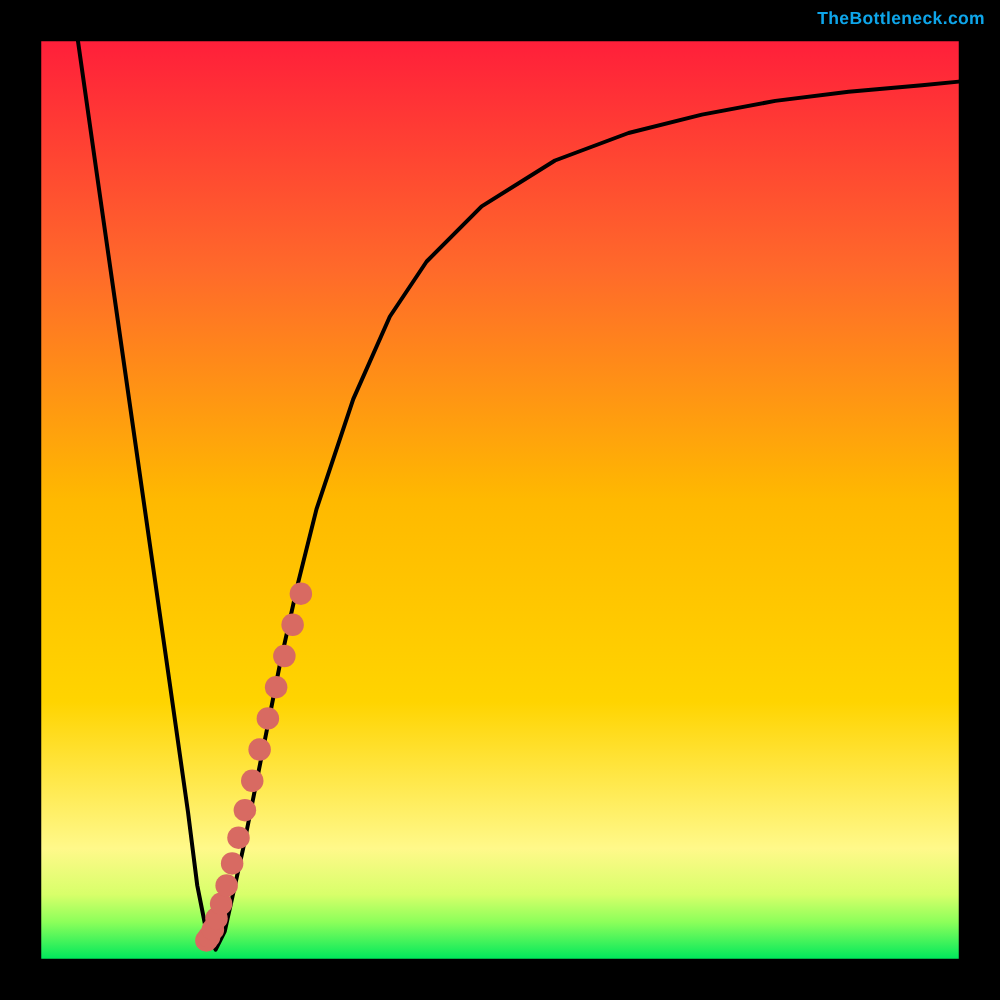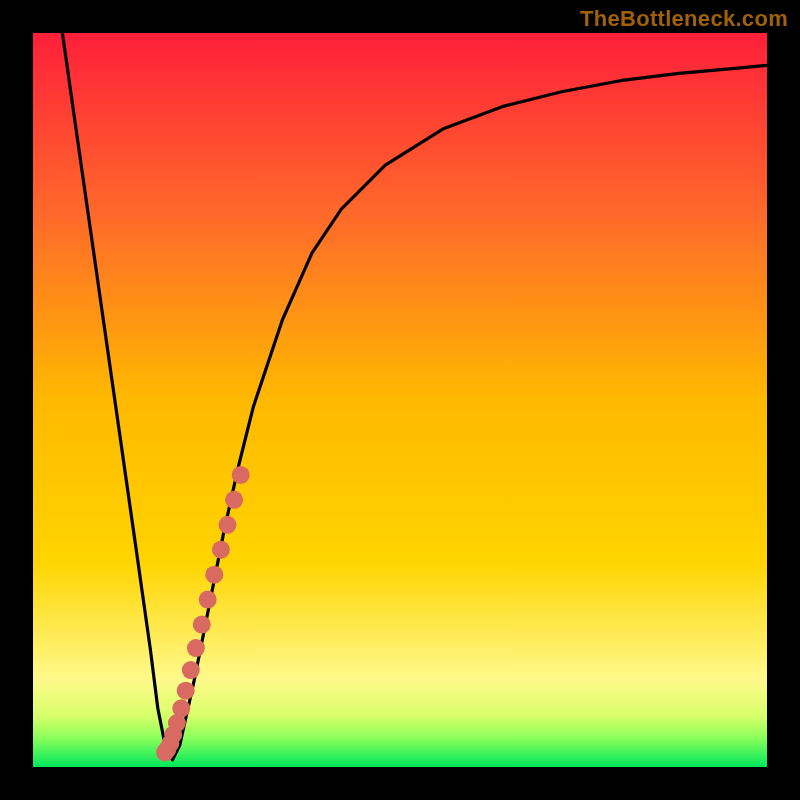--- a/index.html
+++ b/index.html
@@ -14,22 +14,22 @@
   .frame {
     position: relative;
     width: 800px;
     height: 800px;
     background: #000;
   }
   .watermark {
     position: absolute;
     top: 6px;
     right: 12px;
-    color: #a16207;
-    font-size: 22px;
+    color: #0ea5e9;
+    font-size: 14px;
     font-weight: bold;
     letter-spacing: 0.3px;
     z-index: 10;
     user-select: none;
   }
   svg {
     display: block;
   }
 </style>
 </head>

